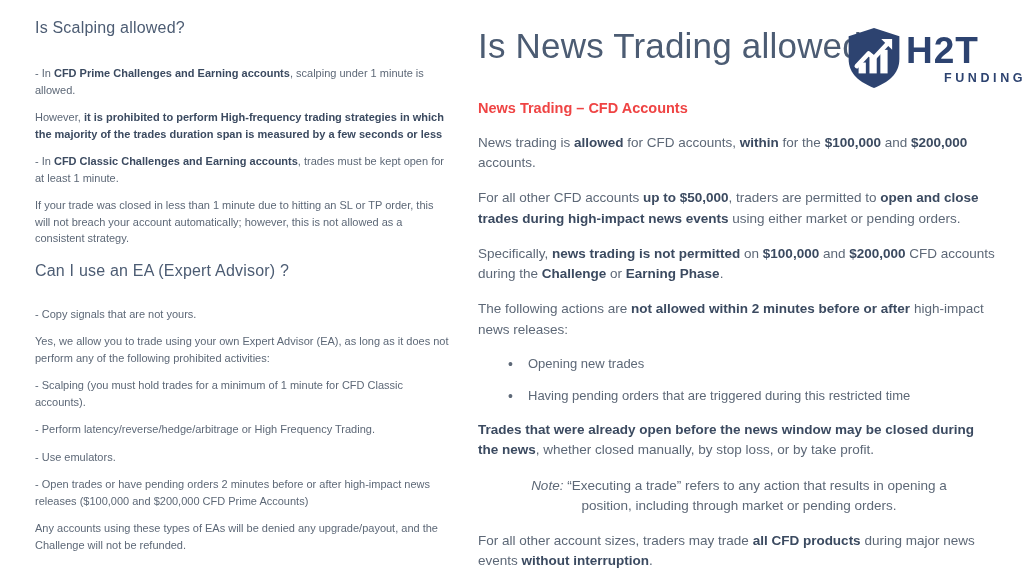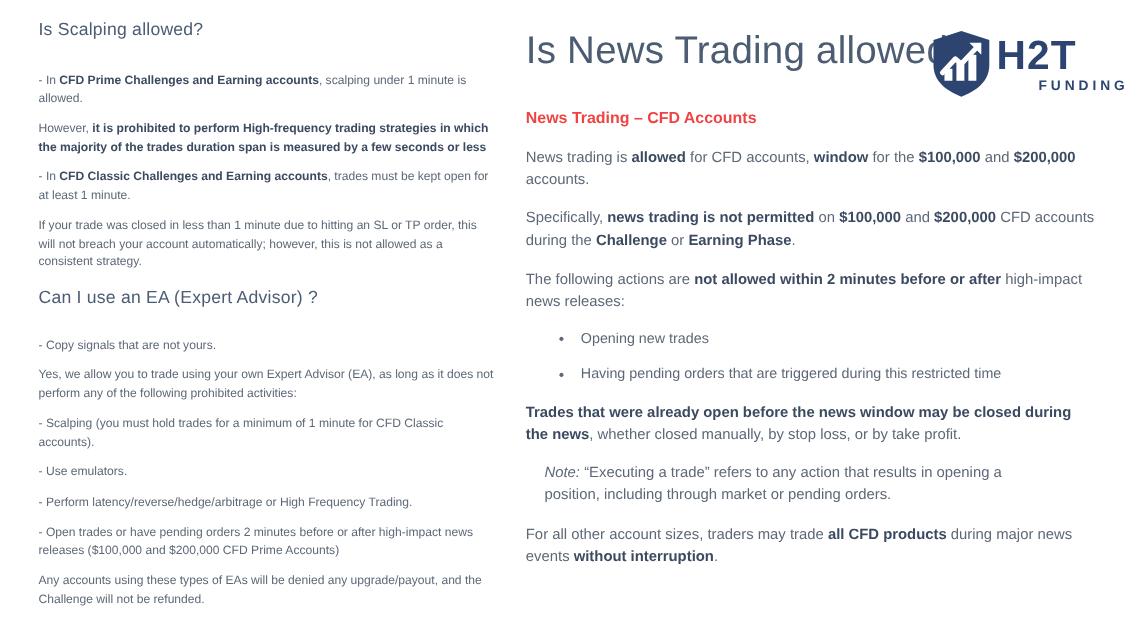--- a/index.html
+++ b/index.html
@@ -29,21 +29,21 @@
 
   b{font-weight:700;color:#3b4a60;}
   i{font-style:italic;}
 
   ul.bullets{list-style:none;margin:2px 0 15px;padding:0 0 0 30px;}
   ul.bullets li{position:relative;padding-left:20px;margin-bottom:14px;
     font-size:13px;line-height:1.4;color:#5d6877;}
   ul.bullets li::before{content:"\2022";position:absolute;left:0;top:0;
     color:#5d6877;font-size:14px;}
 
-  p.note{margin-left:17px;margin-right:40px;}
+  p.note{margin-left:44px;margin-right:40px;text-align:center;}
 
   
   .logo{position:absolute;left:845px;top:26px;z-index:2;display:flex;align-items:center;gap:3px;}
   .logo-shield{width:58px;height:64px;display:block;}
   .logo-text{display:flex;flex-direction:column;line-height:1;}
   .logo-brand{font-size:37px;font-weight:700;color:#2d4370;letter-spacing:1px;}
   .logo-sub{font-size:12.5px;font-weight:600;color:#2d4370;letter-spacing:3.6px;margin-top:3px;margin-left:38px;}
 </style>
 </head>
 <body>
@@ -57,31 +57,32 @@
       <p><span>- In </span><b>CFD Prime Challenges and Earning accounts</b><span>, scalping under 1 minute is allowed.</span></p>
       <p><span>However, </span><b>it is prohibited to perform High-frequency trading strategies in which the majority of the trades duration span is measured by a few seconds or less</b></p>
       <p><span>- In </span><b>CFD Classic Challenges and Earning accounts</b><span>, trades must be kept open for at least 1 minute.</span></p>
       <p><span>If your trade was closed in less than 1 minute due to hitting an SL or TP order, this will not breach your account automatically; however, this is not allowed as a consistent strategy.</span></p>
     </section>
     <section>
       <h1 class="second">Can I use an EA (Expert Advisor) ?</h1>
       <p><span>- Copy signals that are not yours.</span></p>
       <p><span>Yes, we allow you to trade using your own Expert Advisor (EA), as long as it does not perform any of the following prohibited activities:</span></p>
       <p><span>- Scalping (you must hold trades for a minimum of 1 minute for CFD Classic accounts).</span></p>
+      <p><span>- Perform latency/reverse/hedge/arbitrage or High Frequency Trading.</span></p>
       <p><span>- Use emulators.</span></p>
-      <p><span>- Perform latency/reverse/hedge/arbitrage or High Frequency Trading.</span></p>
       <p><span>- Open trades or have pending orders 2 minutes before or after high-impact news releases ($100,000 and $200,000 CFD Prime Accounts)</span></p>
       <p><span>Any accounts using these types of EAs will be denied any upgrade/payout, and the Challenge will not be refunded.</span></p>
     </section>
   </div>
 
   <div class="col col-right">
     <h1>Is News Trading allowed?</h1>
     <h2>News Trading – CFD Accounts</h2>
-    <p><span>News trading is </span><b>allowed</b><span> for CFD accounts, </span><b>window</b><span> for the </span><b>$100,000</b><span> and </span><b>$200,000</b><span> accounts.</span></p>
+    <p><span>News trading is </span><b>allowed</b><span> for CFD accounts, </span><b>within</b><span> for the </span><b>$100,000</b><span> and </span><b>$200,000</b><span> accounts.</span></p>
+    <p><span>For all other CFD accounts </span><b>up to $50,000</b><span>, traders are permitted to </span><b>open and close trades during high-impact news events</b><span> using either market or pending orders.</span></p>
     <p><span>Specifically, </span><b>news trading is not permitted</b><span> on </span><b>$100,000</b><span> and </span><b>$200,000</b><span> CFD accounts during the </span><b>Challenge</b><span> or </span><b>Earning Phase</b><span>.</span></p>
     <p><span>The following actions are </span><b>not allowed within 2 minutes before or after</b><span> high-impact news releases:</span></p>
     <ul class="bullets">
       <li>Opening new trades</li>
       <li>Having pending orders that are triggered during this restricted time</li>
     </ul>
     <p><b>Trades that were already open before the news window may be closed during the news</b><span>, whether closed manually, by stop loss, or by take profit.</span></p>
     <p class="note"><i>Note:</i><span> “Executing a trade” refers to any action that results in opening a position, including through market or pending orders.</span></p>
     <p><span>For all other account sizes, traders may trade </span><b>all CFD products</b><span> during major news events </span><b>without interruption</b><span>.</span></p>
   </div>

